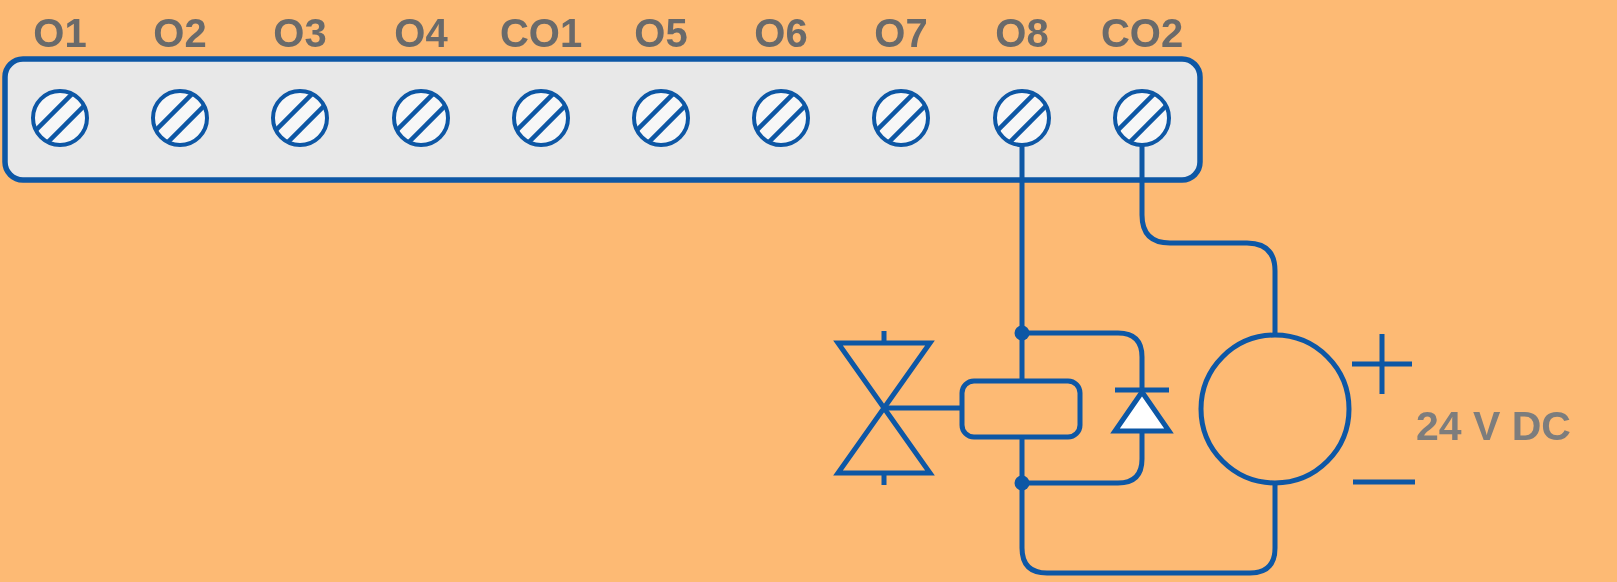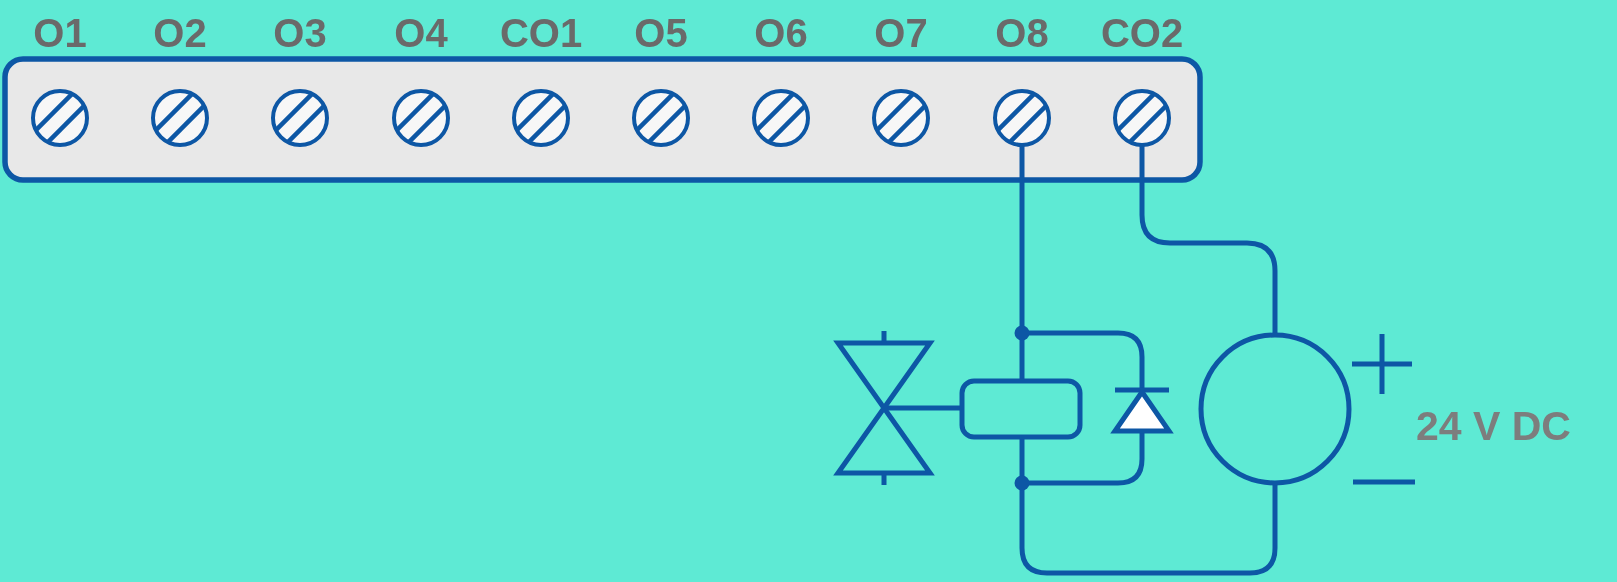--- a/index.html
+++ b/index.html
@@ -4,21 +4,21 @@
 <style>
   html, body {
     margin: 0;
     padding: 0;
     background: #000000;
   }
   .stage {
     position: relative;
     width: 1617px;
     height: 582px;
-    background: #5eead4;
+    background: #fdba74;
     overflow: hidden;
   }
   svg { display: block; }
   .block {
     fill: #e8e8e8;
     stroke: #0d57a5;
     stroke-width: 5.5;
   }
   .wire {
     fill: none;

